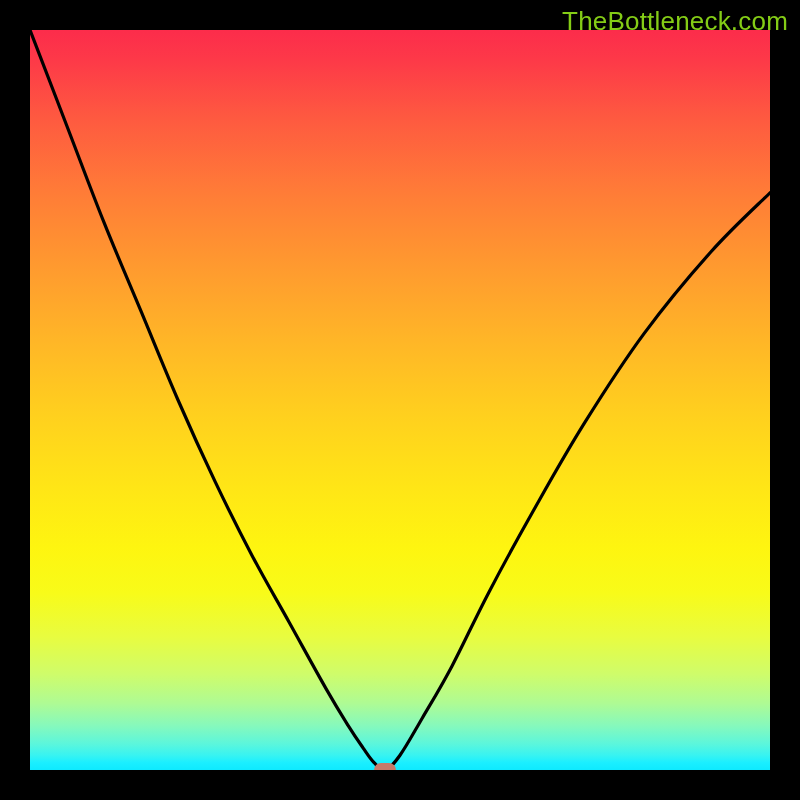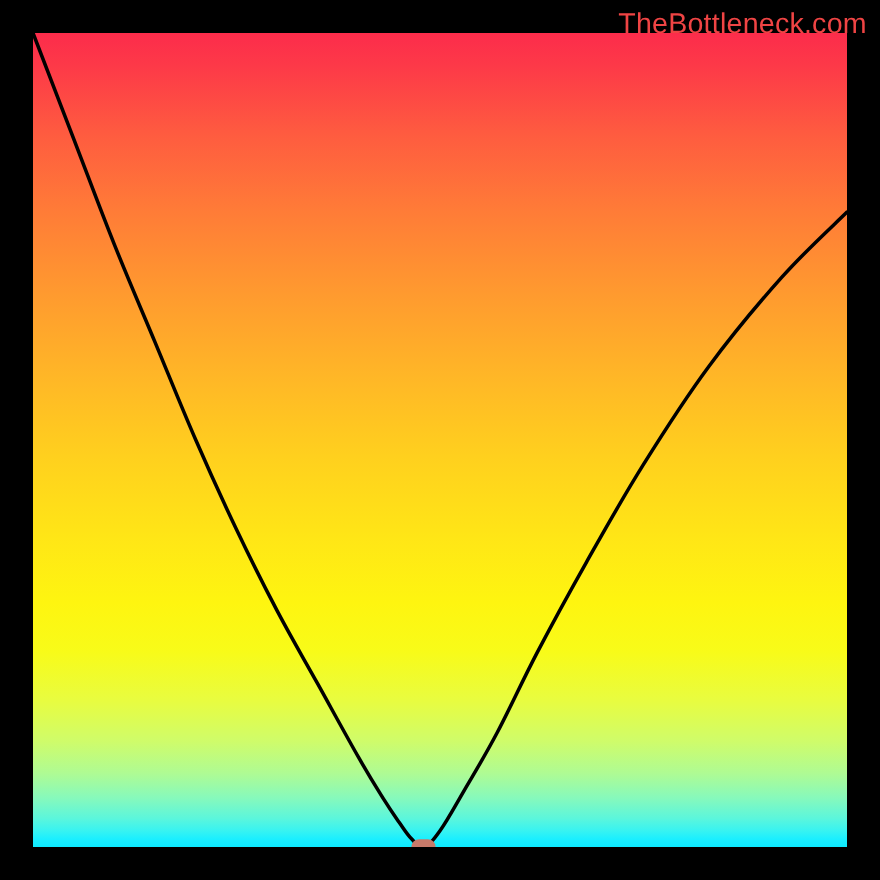--- a/index.html
+++ b/index.html
@@ -8,21 +8,21 @@
     width: 800px;
     height: 800px;
     background: #000;
     position: relative;
     font-family: Arial, sans-serif;
   }
   .watermark {
     position: absolute;
     top: 6px;
     right: 12px;
-    color: #ef4444;
+    color: #84cc16;
     font-size: 26px;
     font-weight: 500;
     z-index: 10;
     letter-spacing: 0.2px;
   }
   .plot-area {
     position: absolute;
     left: 30px;
     top: 30px;
     width: 740px;

